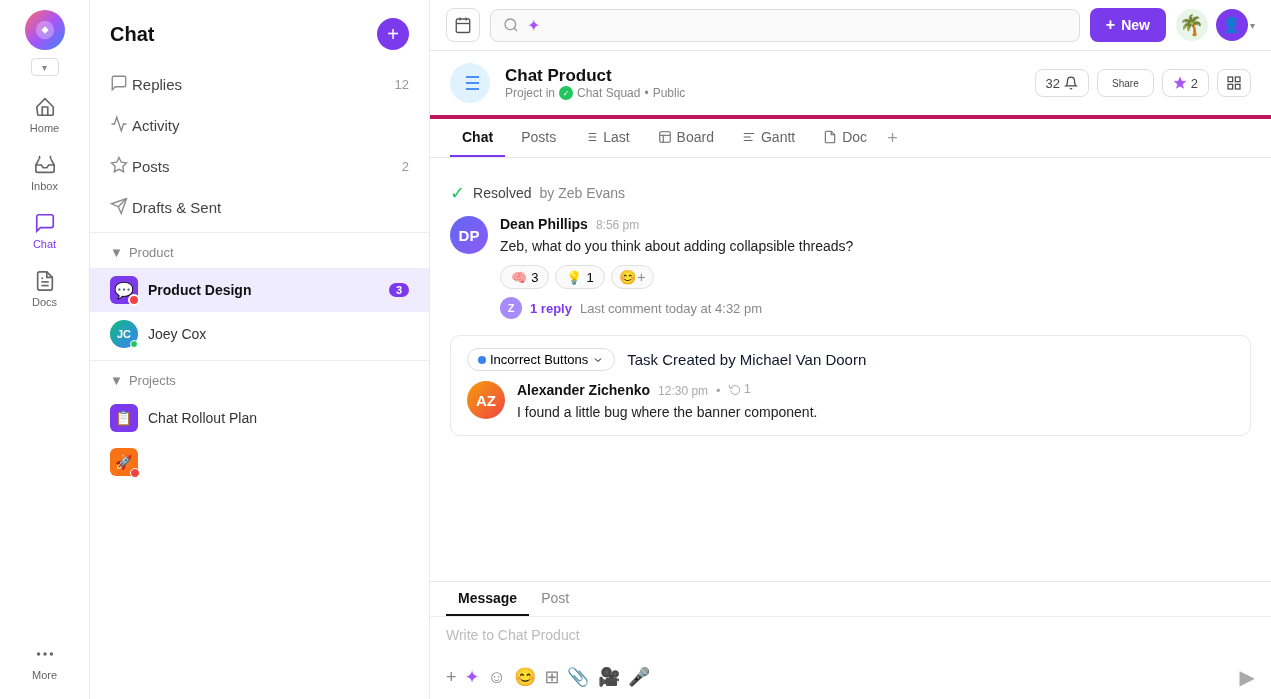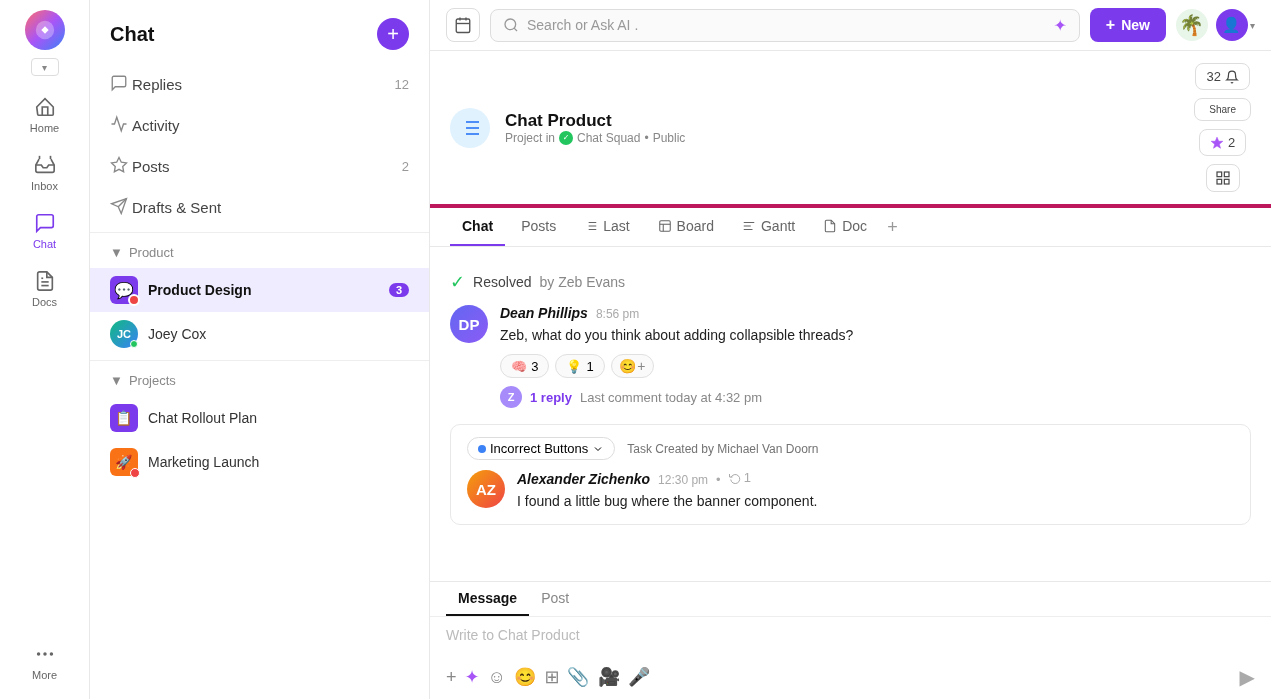--- a/index.html
+++ b/index.html
@@ -153,21 +153,21 @@
     }
     .chat-header-info { flex: 1; }
     .chat-header-title { font-size: 17px; font-weight: 700; color: #111; }
     .chat-header-meta { font-size: 12px; color: #888; display: flex; align-items: center; gap: 4px; }
     .chat-header-meta .squad-dot {
       width: 14px; height: 14px; border-radius: 50%;
       background: #22c55e;
       display: inline-flex; align-items: center; justify-content: center;
       font-size: 8px; color: #fff;
     }
-    .chat-header-actions { display: flex; align-items: center; gap: 8px; flex-direction: column; }
+    .chat-header-actions { display: flex; gap: 8px; }
     .chat-header-count-btn {
       display: flex; align-items: center; gap: 4px;
       border: 1px solid #ddd; border-radius: 8px;
       padding: 5px 10px; font-size: 13px; color: #444;
       cursor: pointer;
     }
     .share-btn {
       border: 1px solid #ddd; border-radius: 8px;
       padding: 5px 14px; font-size: 10px; color: #444;
       cursor: pointer; background: #fff;
@@ -218,21 +218,21 @@
     }
     .resolved-check { color: #22c55e; font-size: 18px; }
     .resolved-text { font-weight: 500; }
     .resolved-user { color: #888; }
 
     .msg-block {
       display: flex; gap: 12px; margin-bottom: 16px;
     }
     .msg-content { flex: 1; }
     .msg-header { display: flex; align-items: baseline; gap: 8px; margin-bottom: 4px; }
-    .msg-name { font-weight: 700; color: #111; font-size: 14px; font-style: italic; }
+    .msg-name { font-weight: 700; color: #111; font-size: 14px; }
     .msg-time { font-size: 12px; color: #aaa; }
     .msg-text { font-size: 14px; color: #222; line-height: 1.5; }
     .msg-reactions {
       display: flex; gap: 6px; margin-top: 8px; flex-wrap: wrap;
     }
     .reaction-chip {
       display: flex; align-items: center; gap: 4px;
       border: 1px solid #e0e0e0; border-radius: 20px;
       padding: 3px 10px; font-size: 13px;
       cursor: pointer; background: #fafafa;
@@ -263,21 +263,21 @@
       display: flex; align-items: center; gap: 12px;
       margin-bottom: 10px;
     }
     .task-tag {
       display: flex; align-items: center; gap: 4px;
       border: 1px solid #ddd; border-radius: 20px;
       padding: 3px 10px; font-size: 13px;
       cursor: pointer;
     }
     .task-tag-dot { width: 8px; height: 8px; border-radius: 50%; background: #3b82f6; }
-    .task-created { font-size: 12px; color: #737373; }
+    .task-created { font-size: 15px; color: #0f172a; }
     .task-msg-inner { display: flex; gap: 12px; }
 
     
     .compose-area {
       border-top: 1px solid #e8e8e8;
       padding: 0;
       flex-shrink: 0;
       background: #fff;
     }
     .compose-tabs {
@@ -490,42 +490,40 @@
         <span>📋</span>
       </div>
       <span class="item-name">Chat Rollout Plan</span>
     </div>
 
     <div class="sidebar-item-with-avatar">
       <div style="width:28px;height:28px;border-radius:6px;background:#f97316;display:flex;align-items:center;justify-content:center;font-size:14px;position:relative;">
         <span>🚀</span>
         <div style="position:absolute;bottom:-2px;right:-2px;width:10px;height:10px;background:#ef4444;border-radius:50%;border:1.5px solid #fff;"></div>
       </div>
-      <span class="item-name">Marketing Launch</span>
     </div>
   </div>
 </div>
 
 <div class="main">
 
   <div class="topbar">
     <div class="topbar-calendar-btn">
       <svg width="18" height="18" viewBox="0 0 24 24" fill="none" stroke="currentColor" stroke-width="1.8">
         <rect x="3" y="4" width="18" height="18" rx="2" ry="2"></rect>
         <line x1="16" y1="2" x2="16" y2="6"></line>
         <line x1="8" y1="2" x2="8" y2="6"></line>
         <line x1="3" y1="10" x2="21" y2="10"></line>
       </svg>
     </div>
     <div class="search-bar">
       <svg width="16" height="16" viewBox="0 0 24 24" fill="none" stroke="#999" stroke-width="2">
         <circle cx="11" cy="11" r="8"></circle>
           <line x1="21" y1="21" x2="16.65" y2="16.65"></line>
       </svg>
-      <span class="search-bar-text">Search or Ask AI .</span>
       <span class="search-sparkle">✦</span>
     </div>
     <div class="new-btn">
       <span style="font-size:16px;">+</span>
       <span>New</span>
     </div>
     <div class="topbar-right">
       <div class="avatar-circle palm" style="font-size:20px;">🌴</div>
       <div class="avatar-dropdown">
         <div class="avatar-circle user" style="font-size:15px;">👤</div>

